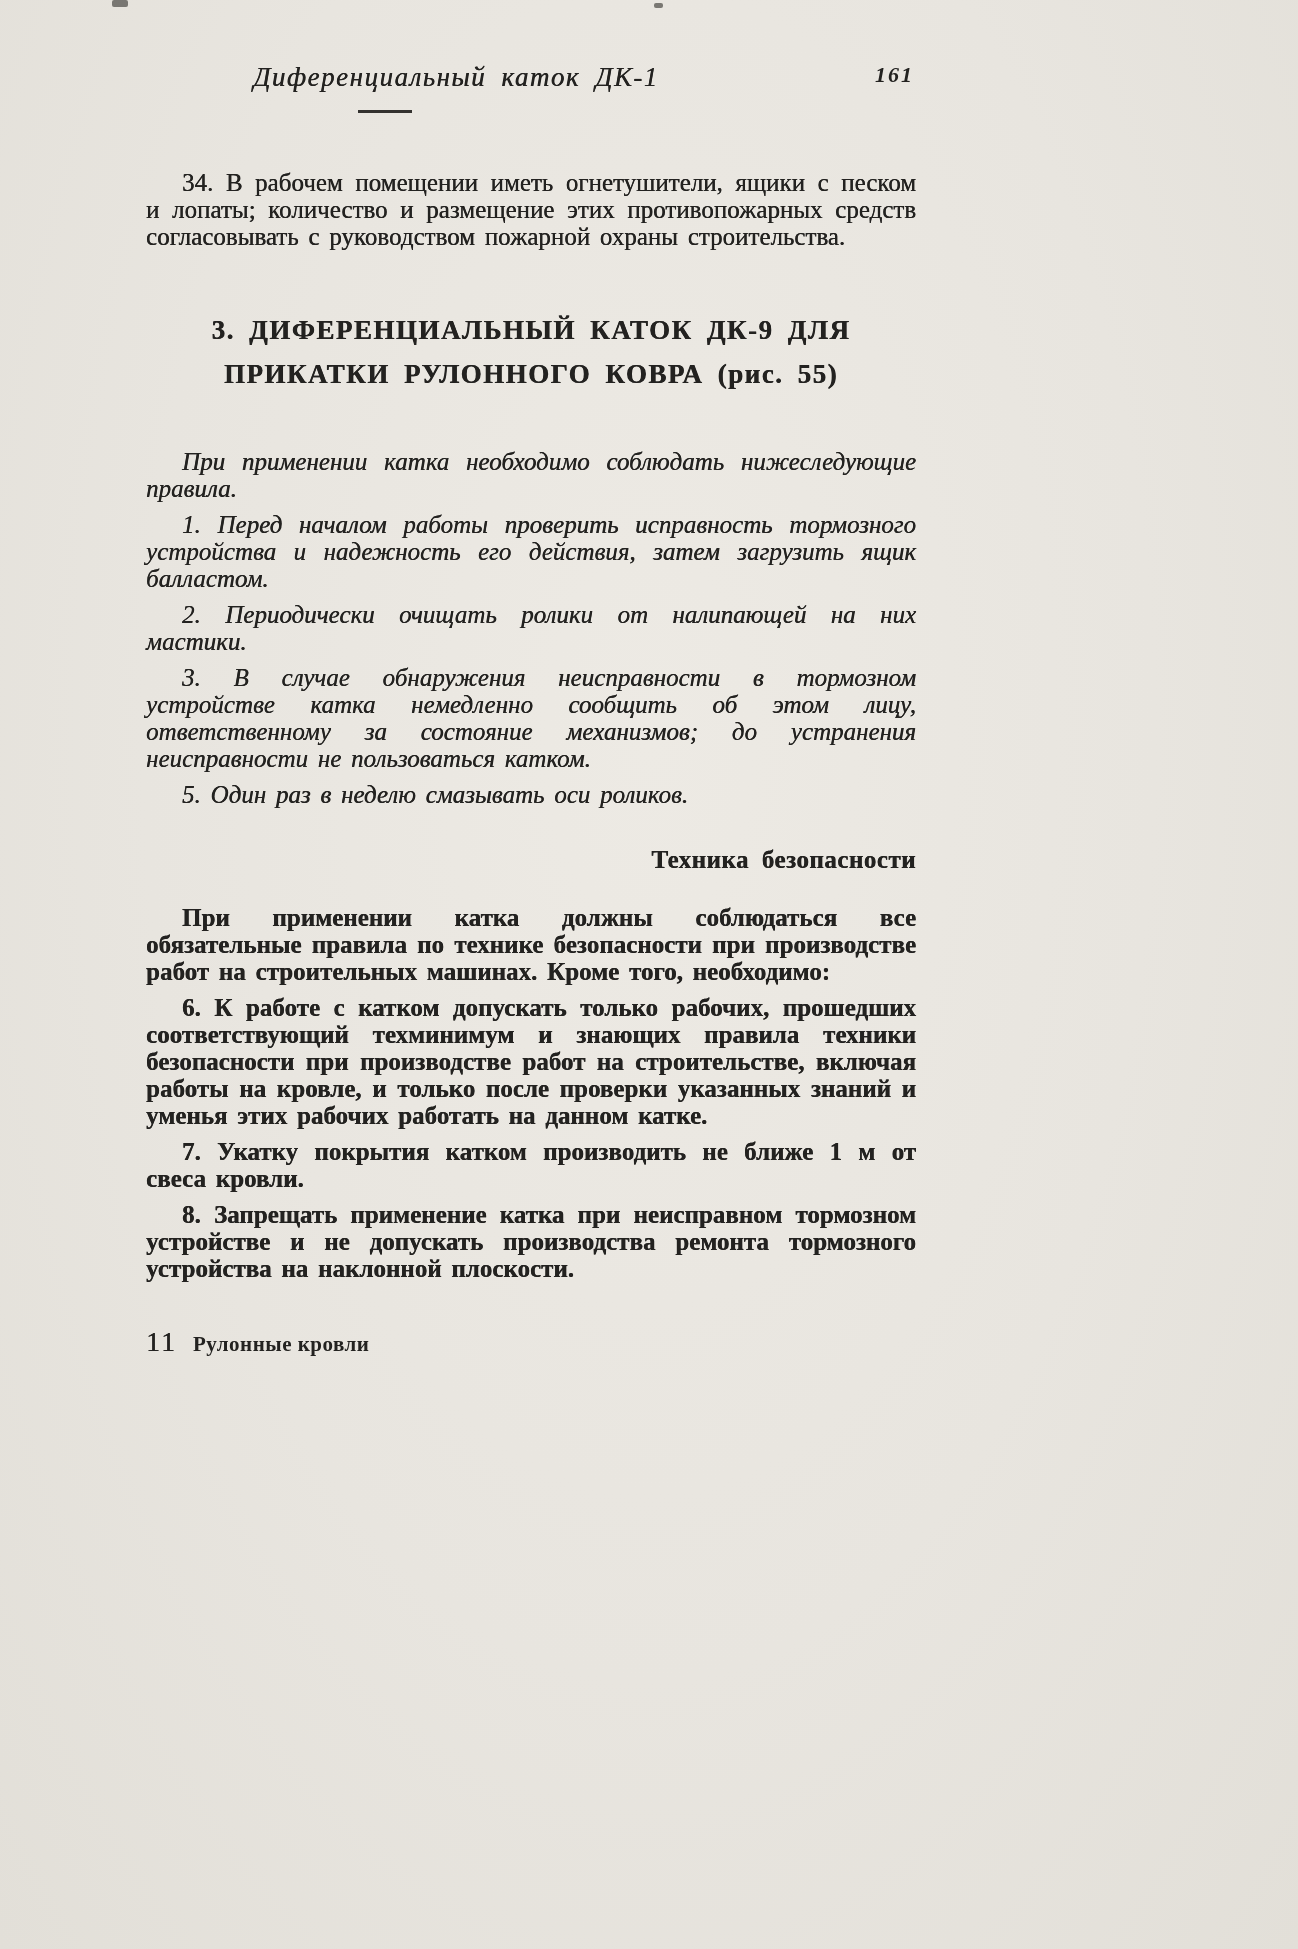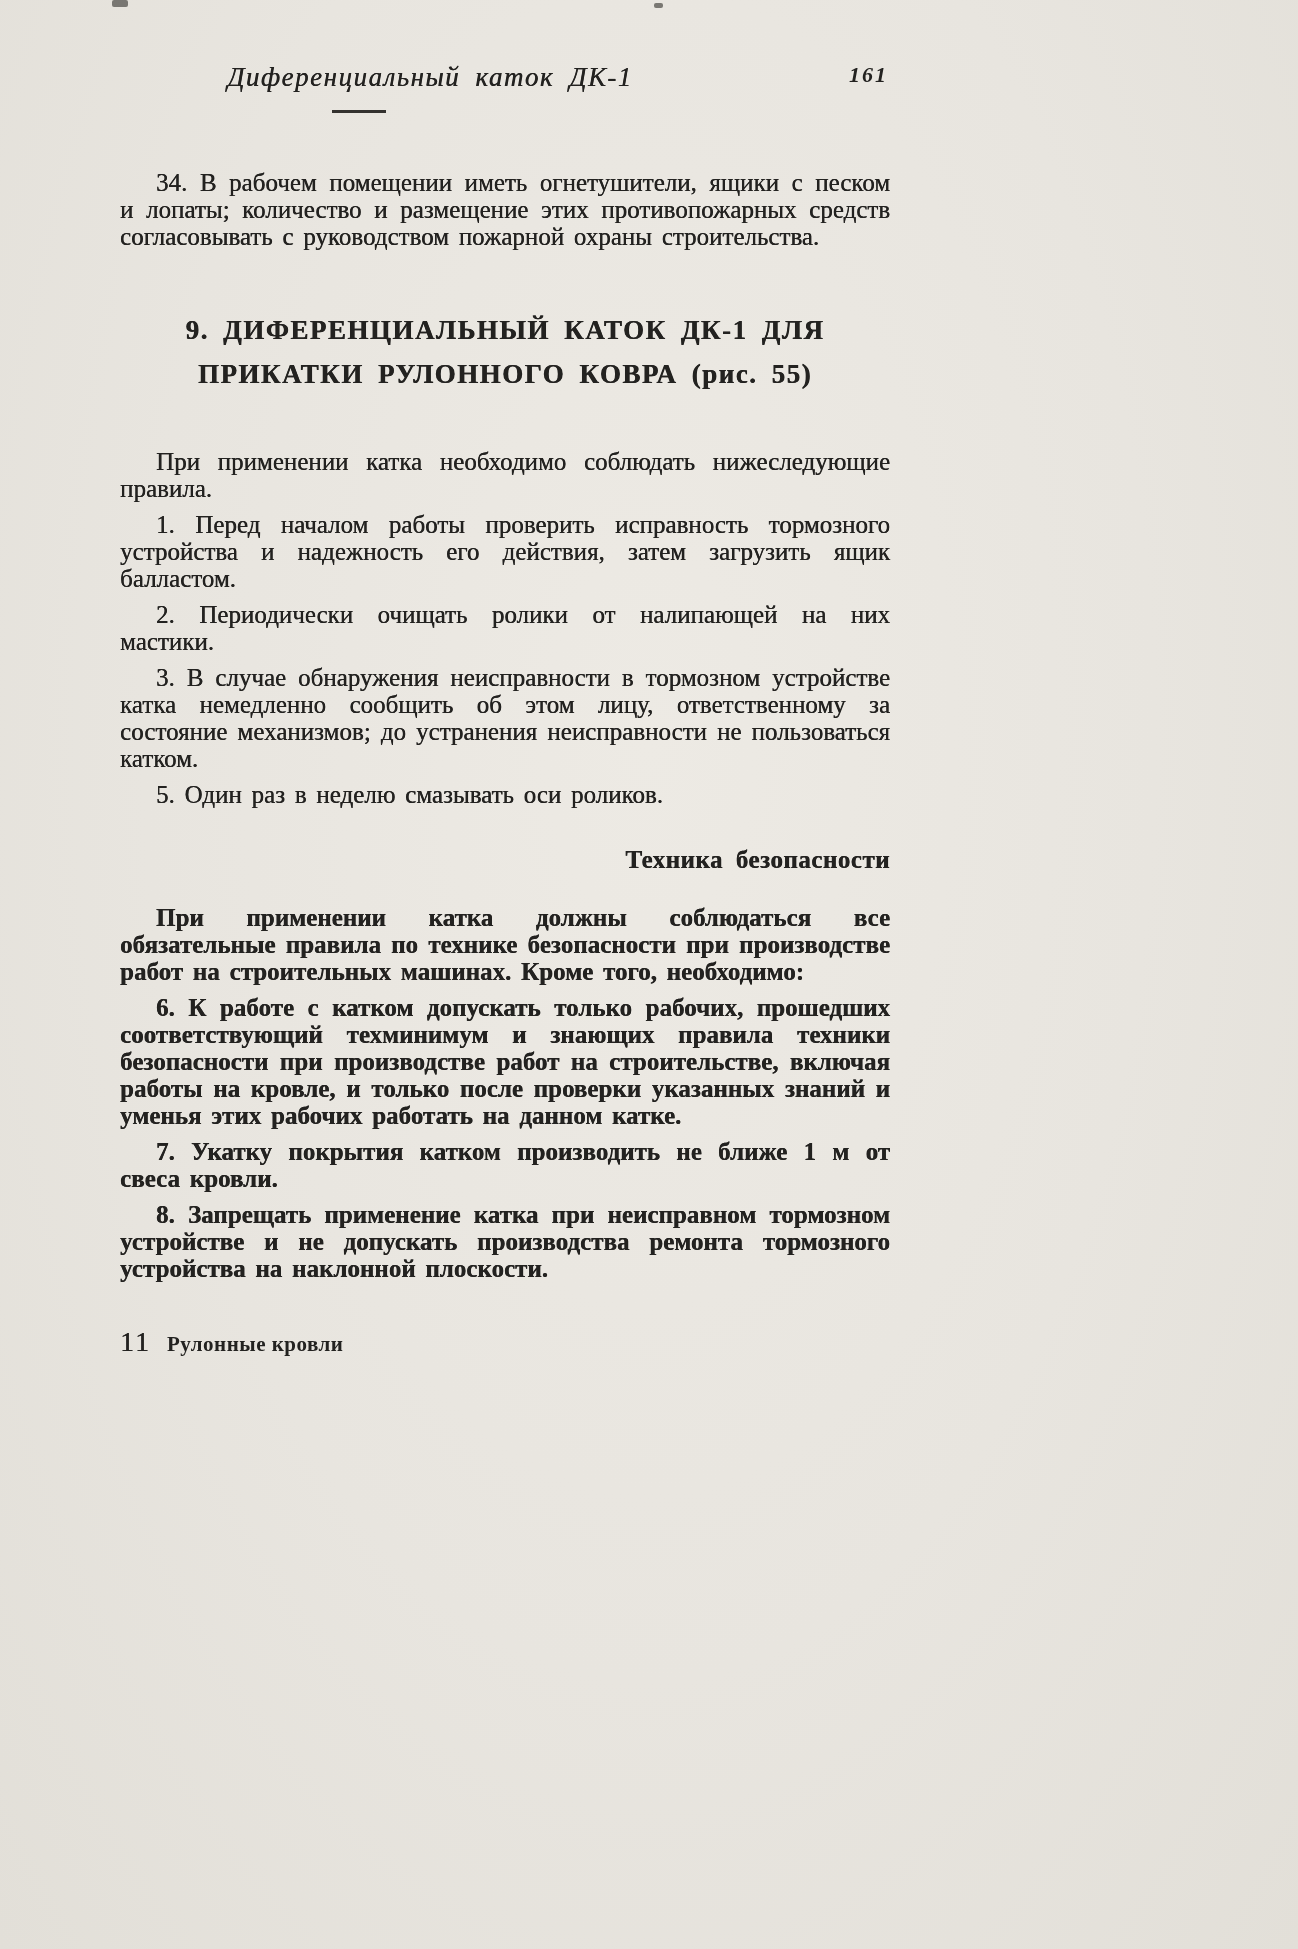--- a/index.html
+++ b/index.html
@@ -5,21 +5,21 @@
   html, body { margin: 0; padding: 0; }
   body {
     width: 1298px; height: 1949px;
     font-family: "Liberation Serif", "DejaVu Serif", serif;
   }
   .sheet {
     position: relative; width: 1298px; height: 1949px; overflow: hidden;
     background: radial-gradient(ellipse at 50% 38%, #edeae4 0%, #e8e5df 55%, #e2dfd8 100%);
     color: #232220;
   }
-  .text-block { position: absolute; left: 120px; top: 62px; width: 770px; }
+  .text-block { position: absolute; left: 146px; top: 62px; width: 770px; }
 
   .running-header { position: relative; height: 38px; }
   .running-title {
     display: block; text-align: center; padding-right: 150px;
     font-style: italic; font-size: 27px; letter-spacing: 1.5px; word-spacing: 7px;
     text-shadow: 0.3px 0 0 currentColor;
   }
   .page-number {
     position: absolute; right: 2px; top: 0;
     font-style: italic; font-weight: bold; font-size: 22px; letter-spacing: 2px;
@@ -33,21 +33,21 @@
   }
   .intro { margin-top: 56px; }
 
   .section-heading {
     margin: 58px auto 0; width: 660px; text-align: center;
     font-weight: bold; font-size: 27px; line-height: 44px;
     letter-spacing: 1.5px; word-spacing: 6px;
     text-shadow: 0.4px 0 0 currentColor;
   }
 
-  .rules { margin-top: 52px; }
+  .rules { margin-top: 52px; font-style: italic; }
   .rules p + p, .safety-list p + p { margin-top: 9px; }
 
   .safety-heading {
     margin: 38px 0 0; text-align: right;
     font-weight: bold; font-size: 25px; letter-spacing: 0.5px; word-spacing: 6px;
     text-shadow: 0.4px 0 0 currentColor;
   }
   .safety-list { margin-top: 30px; font-weight: bold; }
 
   .footer { margin-top: 44px; display: flex; align-items: baseline; text-align: right; }
@@ -66,21 +66,21 @@
   <div class="text-block">
 
     <div class="running-header">
       <span class="running-title">Диференциальный каток ДК-1</span>
       <span class="page-number">161</span>
     </div>
     <div class="header-rule"></div>
 
     <p class="intro">34. В рабочем помещении иметь огнетушители, ящики с песком и лопаты; количество и размещение этих противопожарных средств согласовывать с руководством пожарной охраны строительства.</p>
 
-    <h2 class="section-heading">9. ДИФЕРЕНЦИАЛЬНЫЙ КАТОК ДК-1 ДЛЯ ПРИКАТКИ РУЛОННОГО КОВРА (рис. 55)</h2>
+    <h2 class="section-heading">3. ДИФЕРЕНЦИАЛЬНЫЙ КАТОК ДК-9 ДЛЯ ПРИКАТКИ РУЛОННОГО КОВРА (рис. 55)</h2>
 
     <div class="rules">
       <p>При применении катка необходимо соблюдать нижеследующие правила.</p>
       <p>1. Перед началом работы проверить исправность тормозного устройства и надежность его действия, затем загрузить ящик балластом.</p>
       <p>2. Периодически очищать ролики от налипающей на них мастики.</p>
       <p>3. В случае обнаружения неисправности в тормозном устройстве катка немедленно сообщить об этом лицу, ответственному за состояние механизмов; до устранения неисправности не пользоваться катком.</p>
       <p>5. Один раз в неделю смазывать оси роликов.</p>
     </div>
 
     <h3 class="safety-heading">Техника безопасности</h3>

